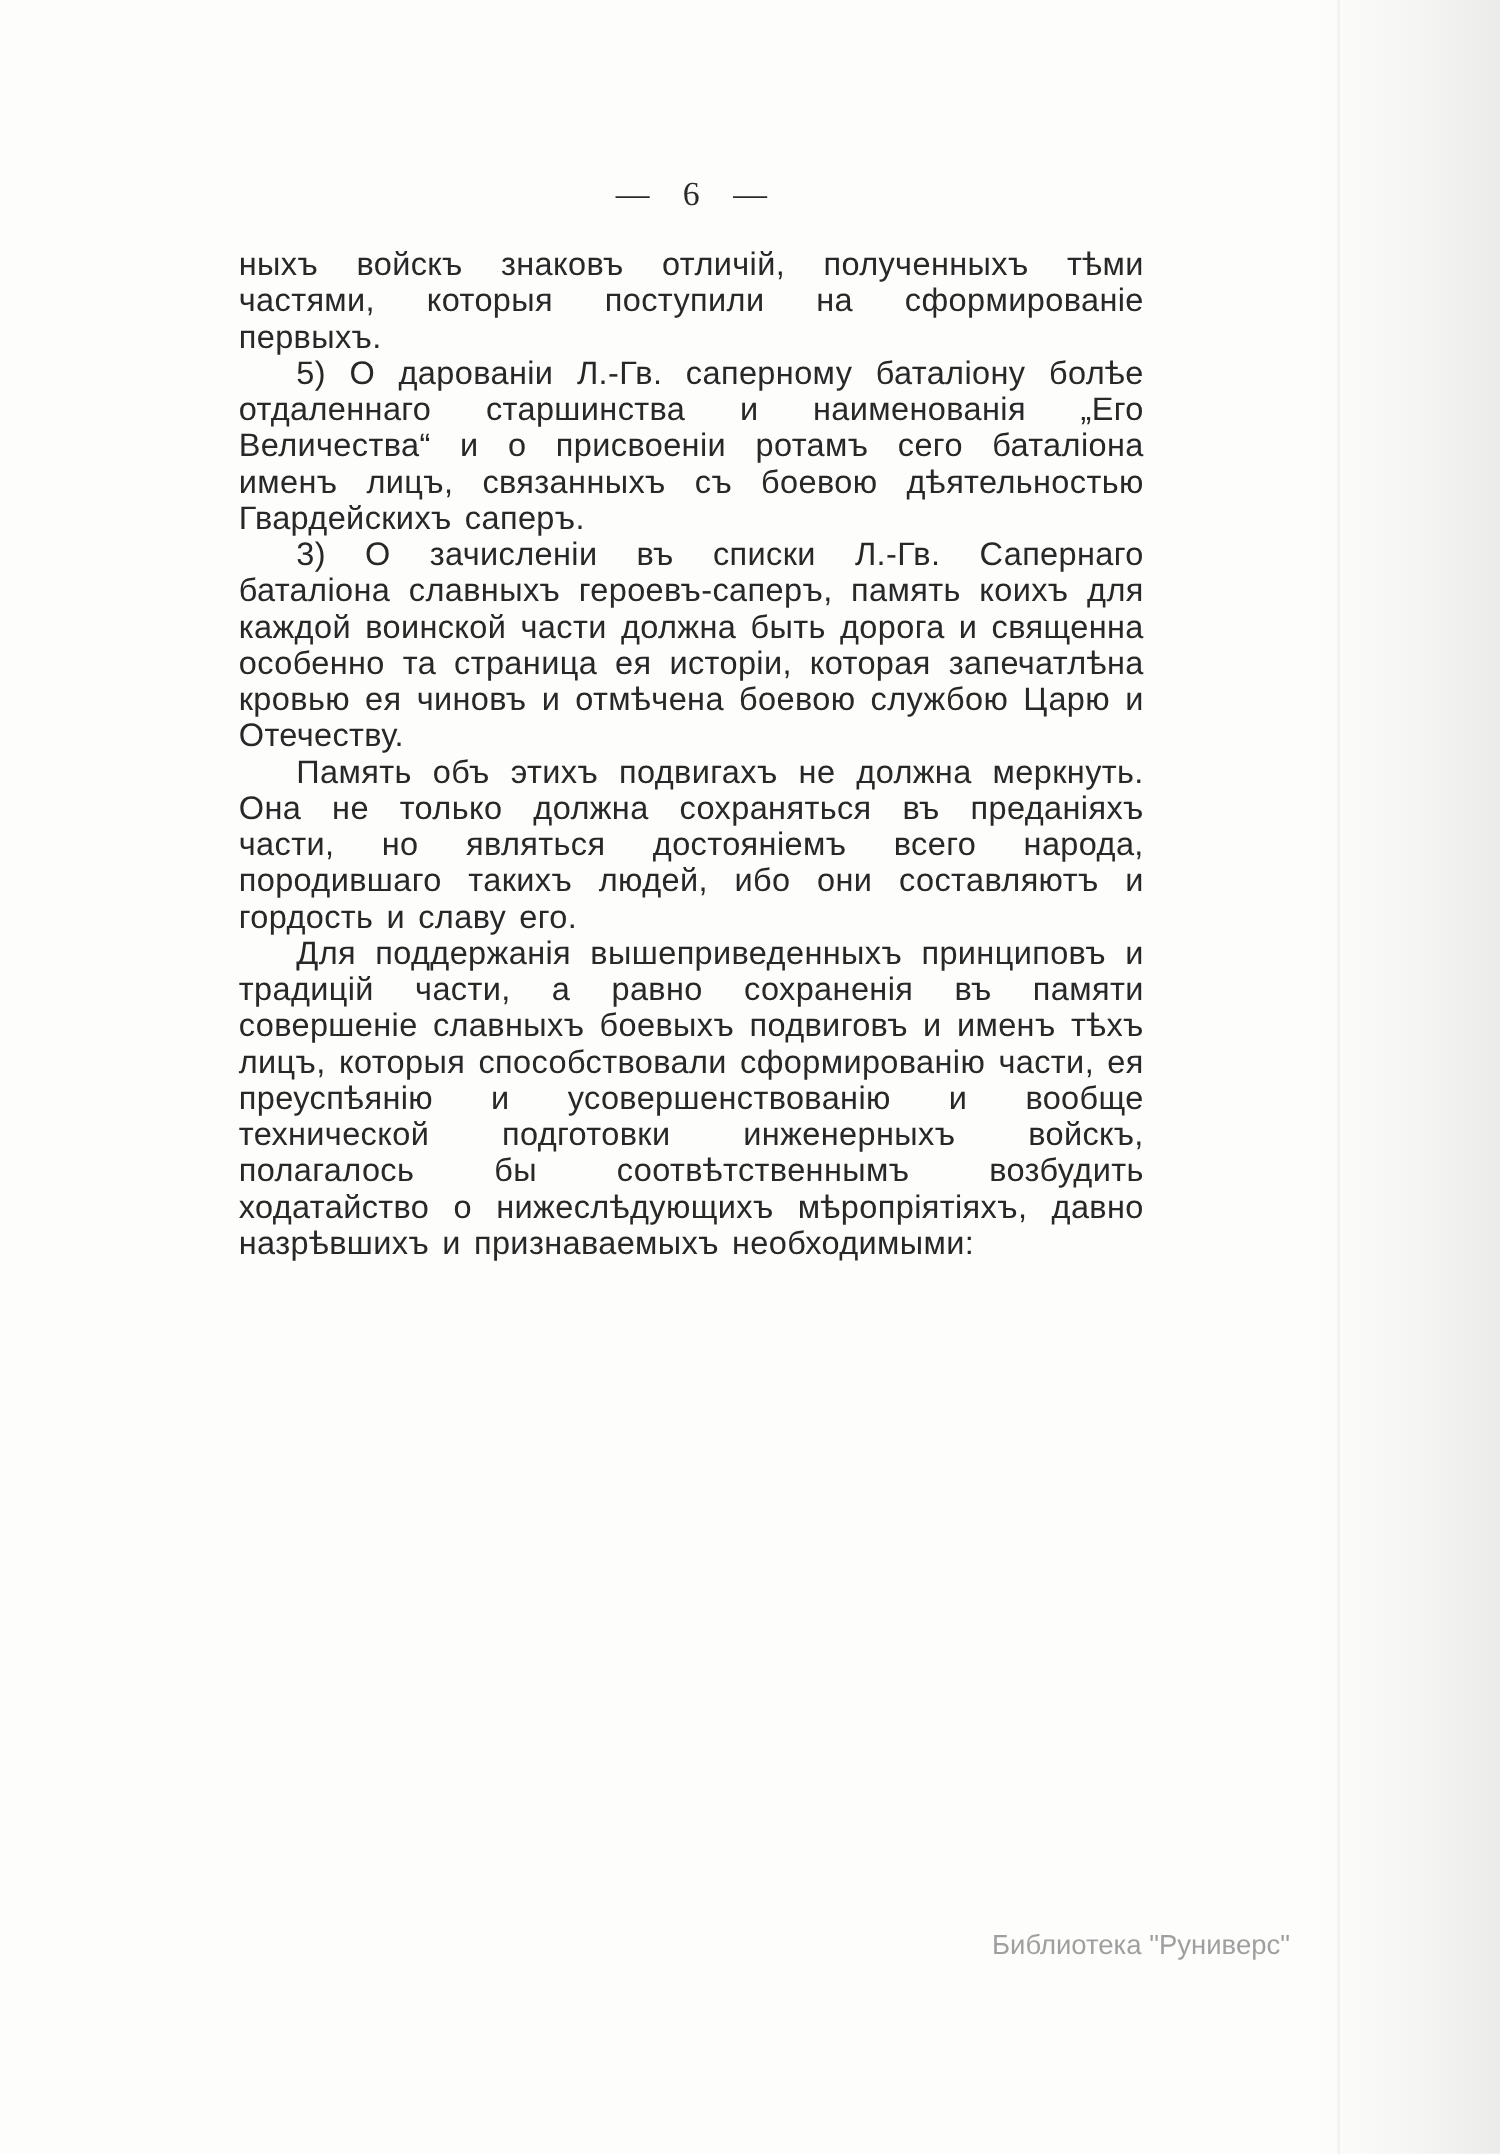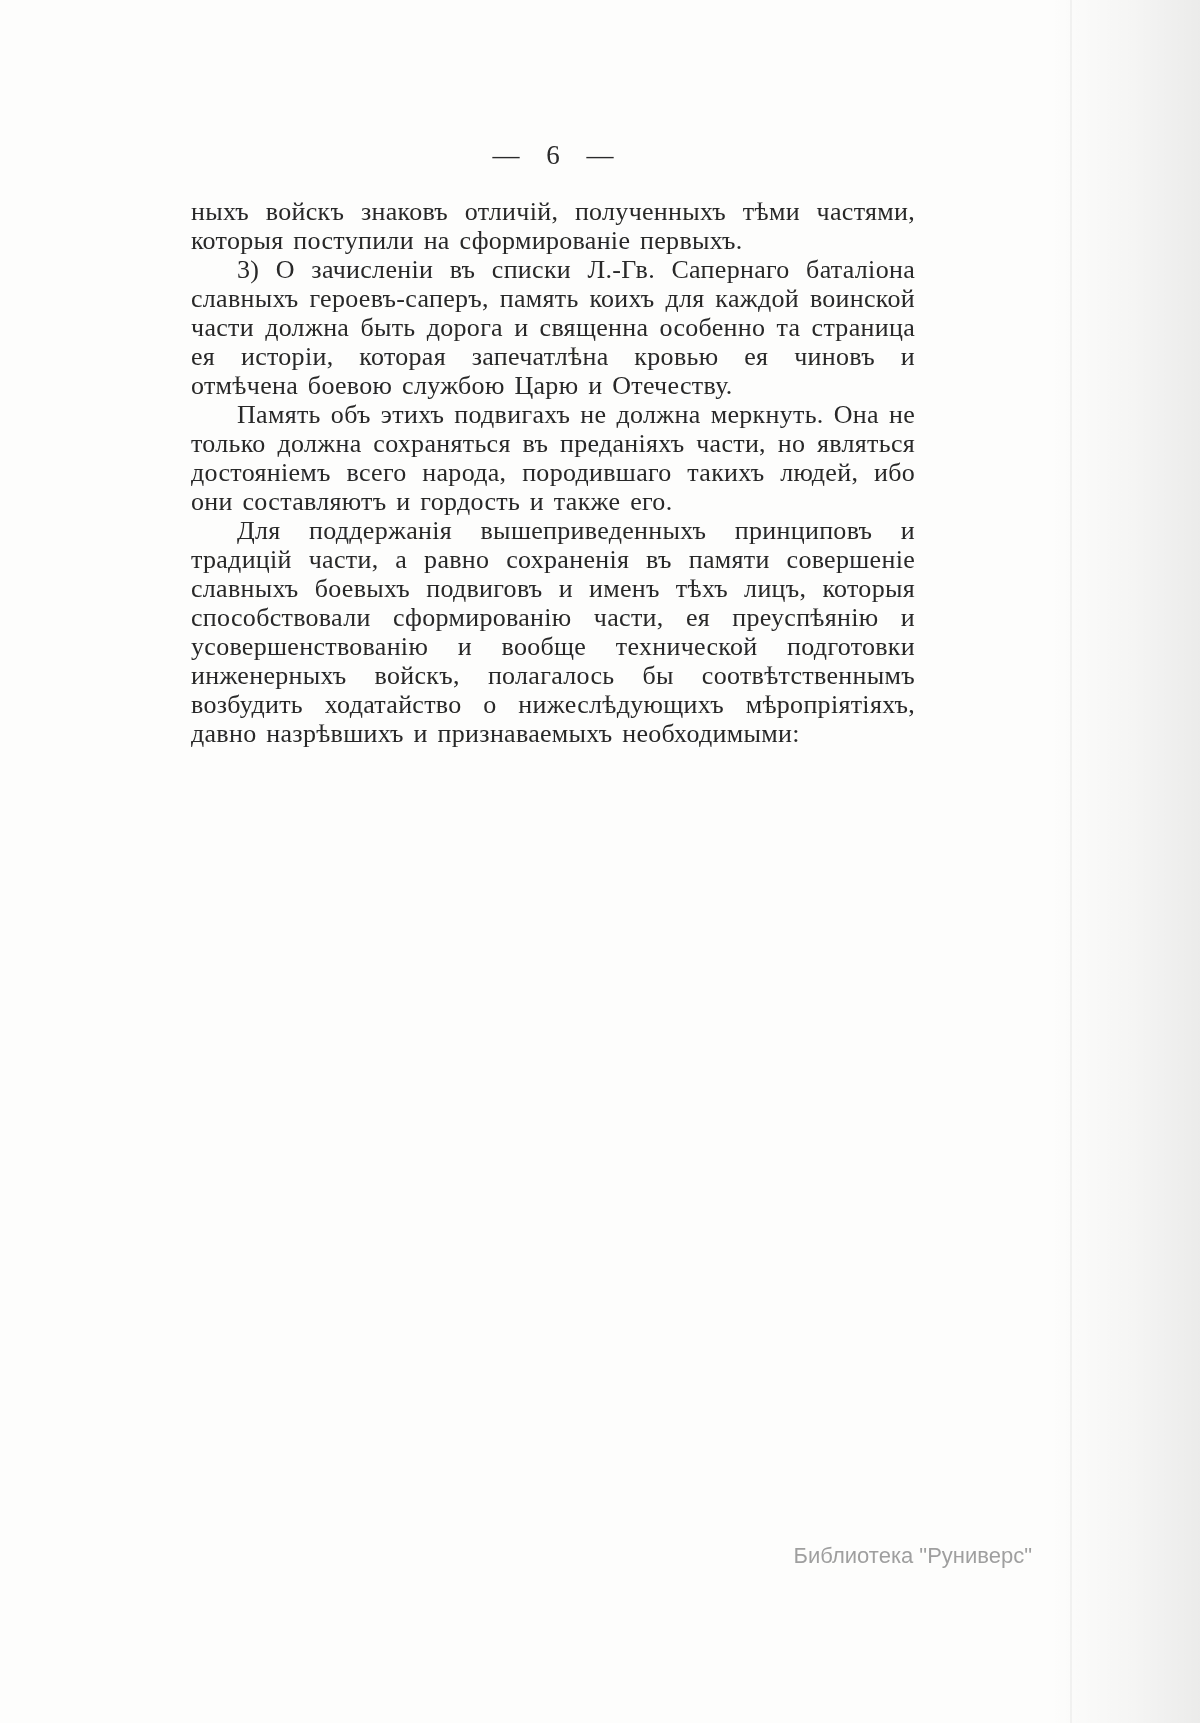--- a/index.html
+++ b/index.html
@@ -47,21 +47,21 @@
       font-size: 27px;
       color: #2b2b2b;
       word-spacing: 20px;
     }
     .text-column {
       position: absolute;
       left: 191px;
       top: 197px;
       width: 724px;
       color: #282828;
-      font-family: Liberation Serif, serif;
+      font-family: Liberation Sans, sans-serif;
       font-size: 26px;
       line-height: 29px;
       text-align: justify;
       letter-spacing: 0.3px;
     }
     .text-column p {
       margin: 0;
       padding: 0;
       word-spacing: 3px;
     }
@@ -80,22 +80,23 @@
   </style>
 </head>
 <body>
 
 <div class="scan-page">
 
   <div class="page-number">— 6 —</div>
 
   <div class="text-column">
     <p>ныхъ войскъ знаковъ отличій, полученныхъ тѣми частями, которыя поступили на сформированіе первыхъ.</p>
+    <p class="indent">5) О дарованіи Л.-Гв. саперному баталіону болѣе отдаленнаго старшинства и наименованія „Его Величества“ и о присвоеніи ротамъ сего баталіона именъ лицъ, связанныхъ съ боевою дѣятельностью Гвардейскихъ саперъ.</p>
     <p class="indent">3) О зачисленіи въ списки Л.-Гв. Сапернаго баталіона славныхъ героевъ-саперъ, память коихъ для каждой воинской части должна быть дорога и священна особенно та страница ея исторіи, которая запечатлѣна кровью ея чиновъ и отмѣчена боевою службою Царю и Отечеству.</p>
-    <p class="indent">Память объ этихъ подвигахъ не должна меркнуть. Она не только должна сохраняться въ преданіяхъ части, но являться достояніемъ всего народа, породившаго такихъ людей, ибо они составляютъ и гордость и также его.</p>
+    <p class="indent">Память объ этихъ подвигахъ не должна меркнуть. Она не только должна сохраняться въ преданіяхъ части, но являться достояніемъ всего народа, породившаго такихъ людей, ибо они составляютъ и гордость и славу его.</p>
     <p class="indent">Для поддержанія вышеприведенныхъ принциповъ и традицій части, а равно сохраненія въ памяти совершеніе славныхъ боевыхъ подвиговъ и именъ тѣхъ лицъ, которыя способствовали сформированію части, ея преуспѣянію и усовершенствованію и вообще технической подготовки инженерныхъ войскъ, полагалось бы соотвѣтственнымъ возбудить ходатайство о нижеслѣдующихъ мѣропріятіяхъ, давно назрѣвшихъ и признаваемыхъ необходимыми:</p>
   </div>
 
   <div class="watermark">Библиотека "Руниверс"</div>
 
   <div class="scan-edge-line"></div>
   <div class="scan-edge"></div>
 
 </div>
 

